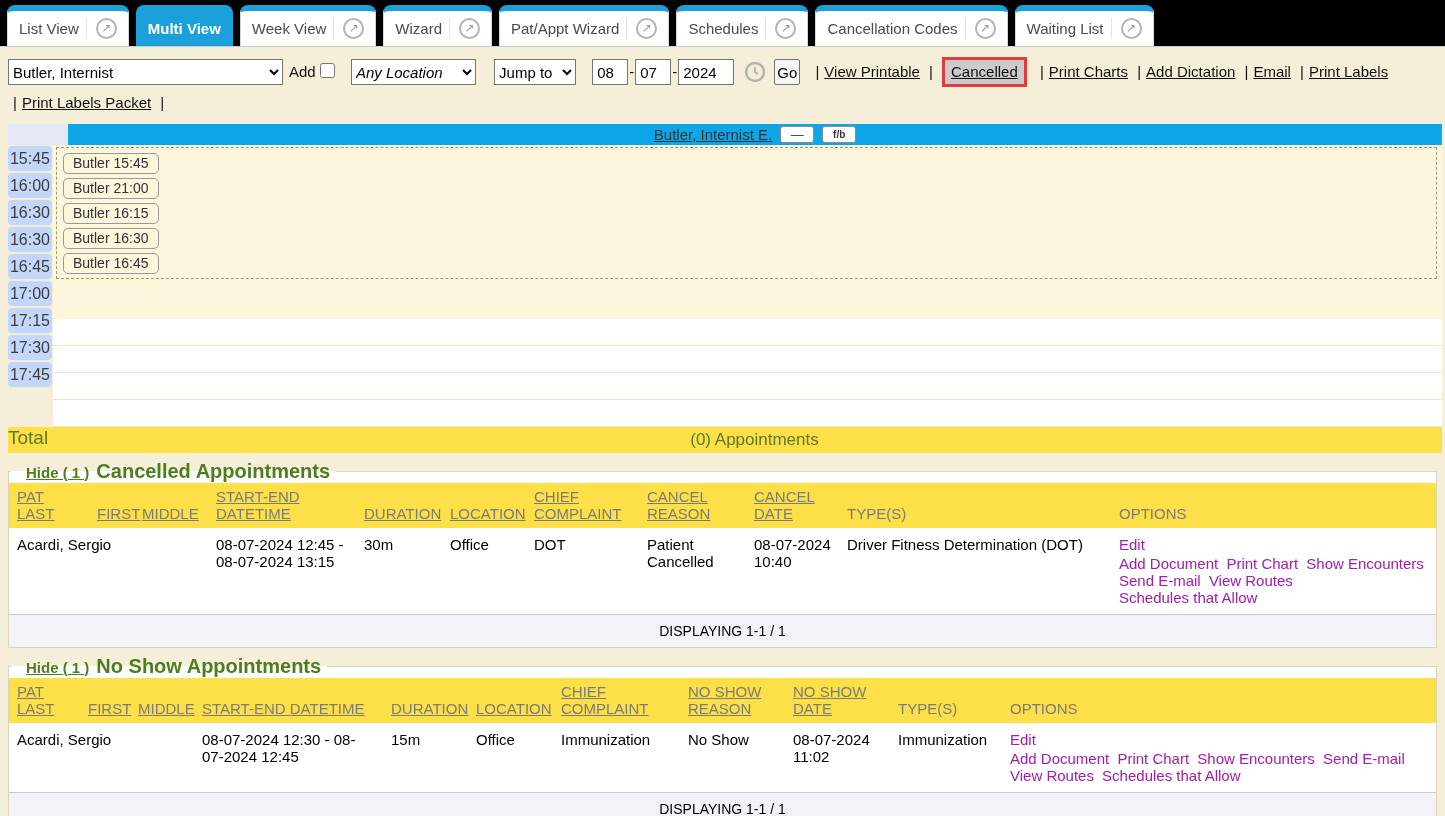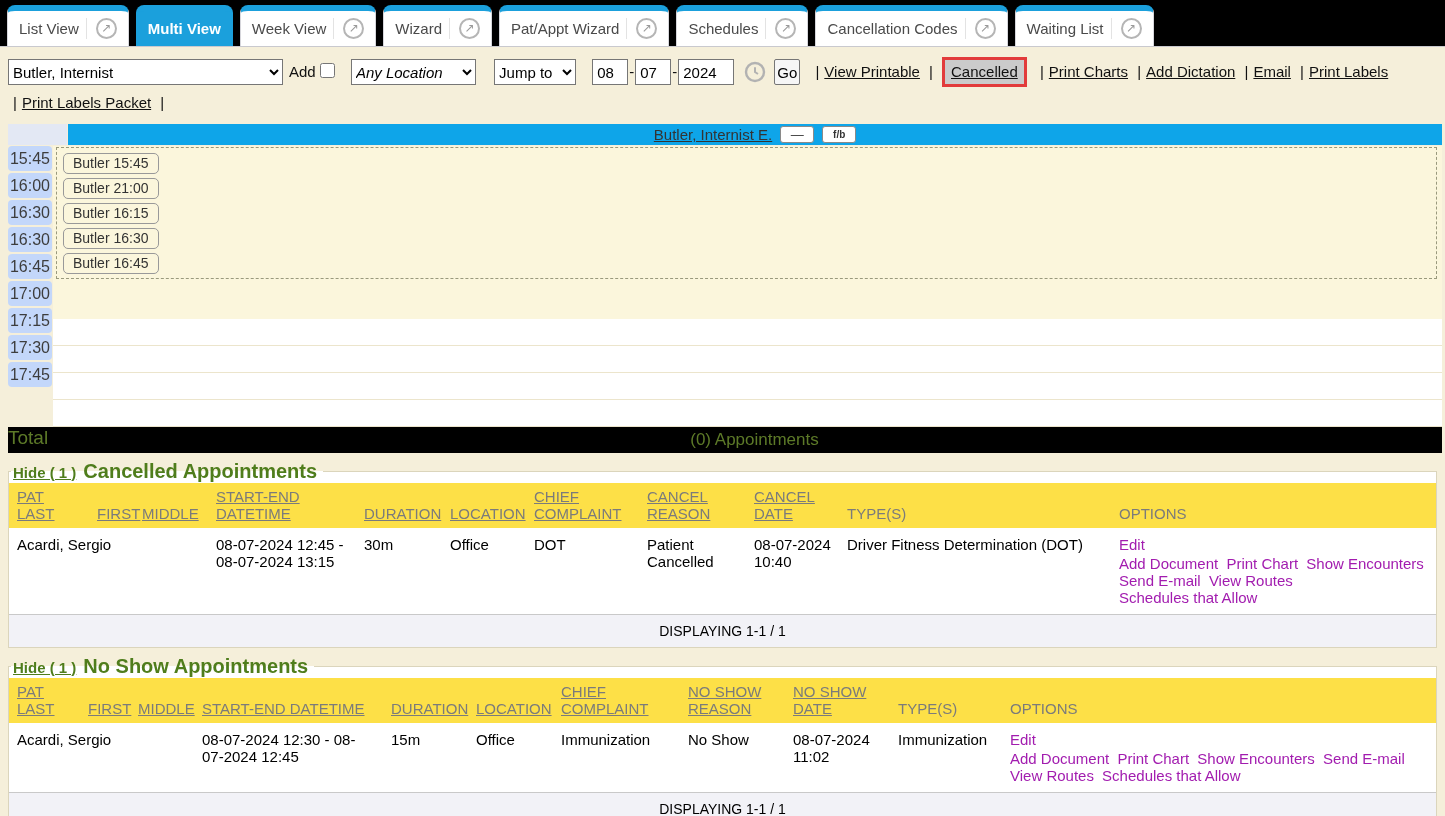--- a/index.html
+++ b/index.html
@@ -79,27 +79,27 @@
   }
   .content-col { flex:1; }
   .open-band { height:173px; background:#fbf6dc; padding:1px 5px 0 3px; }
   .open-area { border:1px dashed #99997d; height:132px; padding-top:1px; }
   .slot-btn {
     display:block; margin:4px 0 0 6px; padding:1px 9px 2px;
     font-family:inherit; font-size:14px; color:#333;
     background:transparent; border:1px solid #999; border-radius:5px; cursor:pointer;
   }
   .empty-row { height:27px; background:#fff; border-bottom:1px solid #ece5cc; }
-  .total-row { display:flex; height:26px; background:#000000; }
+  .total-row { display:flex; height:26px; background:#fde047; }
   .total-label { width:59px; font-size:19px; color:#5d7a28; }
   .total-value { flex:1; text-align:center; font-size:17px; color:#5d7a28; padding-top:3px; }
   
   fieldset.section { margin:7px 8px 0; border:1px solid #dbd5bc; padding:0; background:#fff; }
   legend.section-legend { margin-left:2px; padding:0 6px 0 2px; font-size:20px; font-weight:bold; color:#4f7d1c; }
-  .hide-link { font-size:15px; font-weight:bold; text-decoration:underline; color:#4f7d1c; margin-right:7px; cursor:pointer; }
+  .hide-link { font-size:15px; font-weight:bold; text-decoration:underline; color:#4f7d1c; margin-right:7px; cursor:pointer;margin-left:13px; }
   table.appt { width:100%; border-collapse:collapse; table-layout:fixed; font-size:15px; }
   table.appt thead th {
     background:#fde047; color:#7b7b7b; font-weight:normal; text-align:left;
     vertical-align:bottom; padding:5px 8px 6px;
   }
   .th-link { text-decoration:underline; cursor:pointer; }
   table.appt tbody td { vertical-align:top; padding:8px; color:#000; }
   td.nowrap { white-space:nowrap; overflow:visible; }
   tr.displaying td {
     background:#f2f2f7; border-top:1px solid #c9c9c9; text-align:center;

